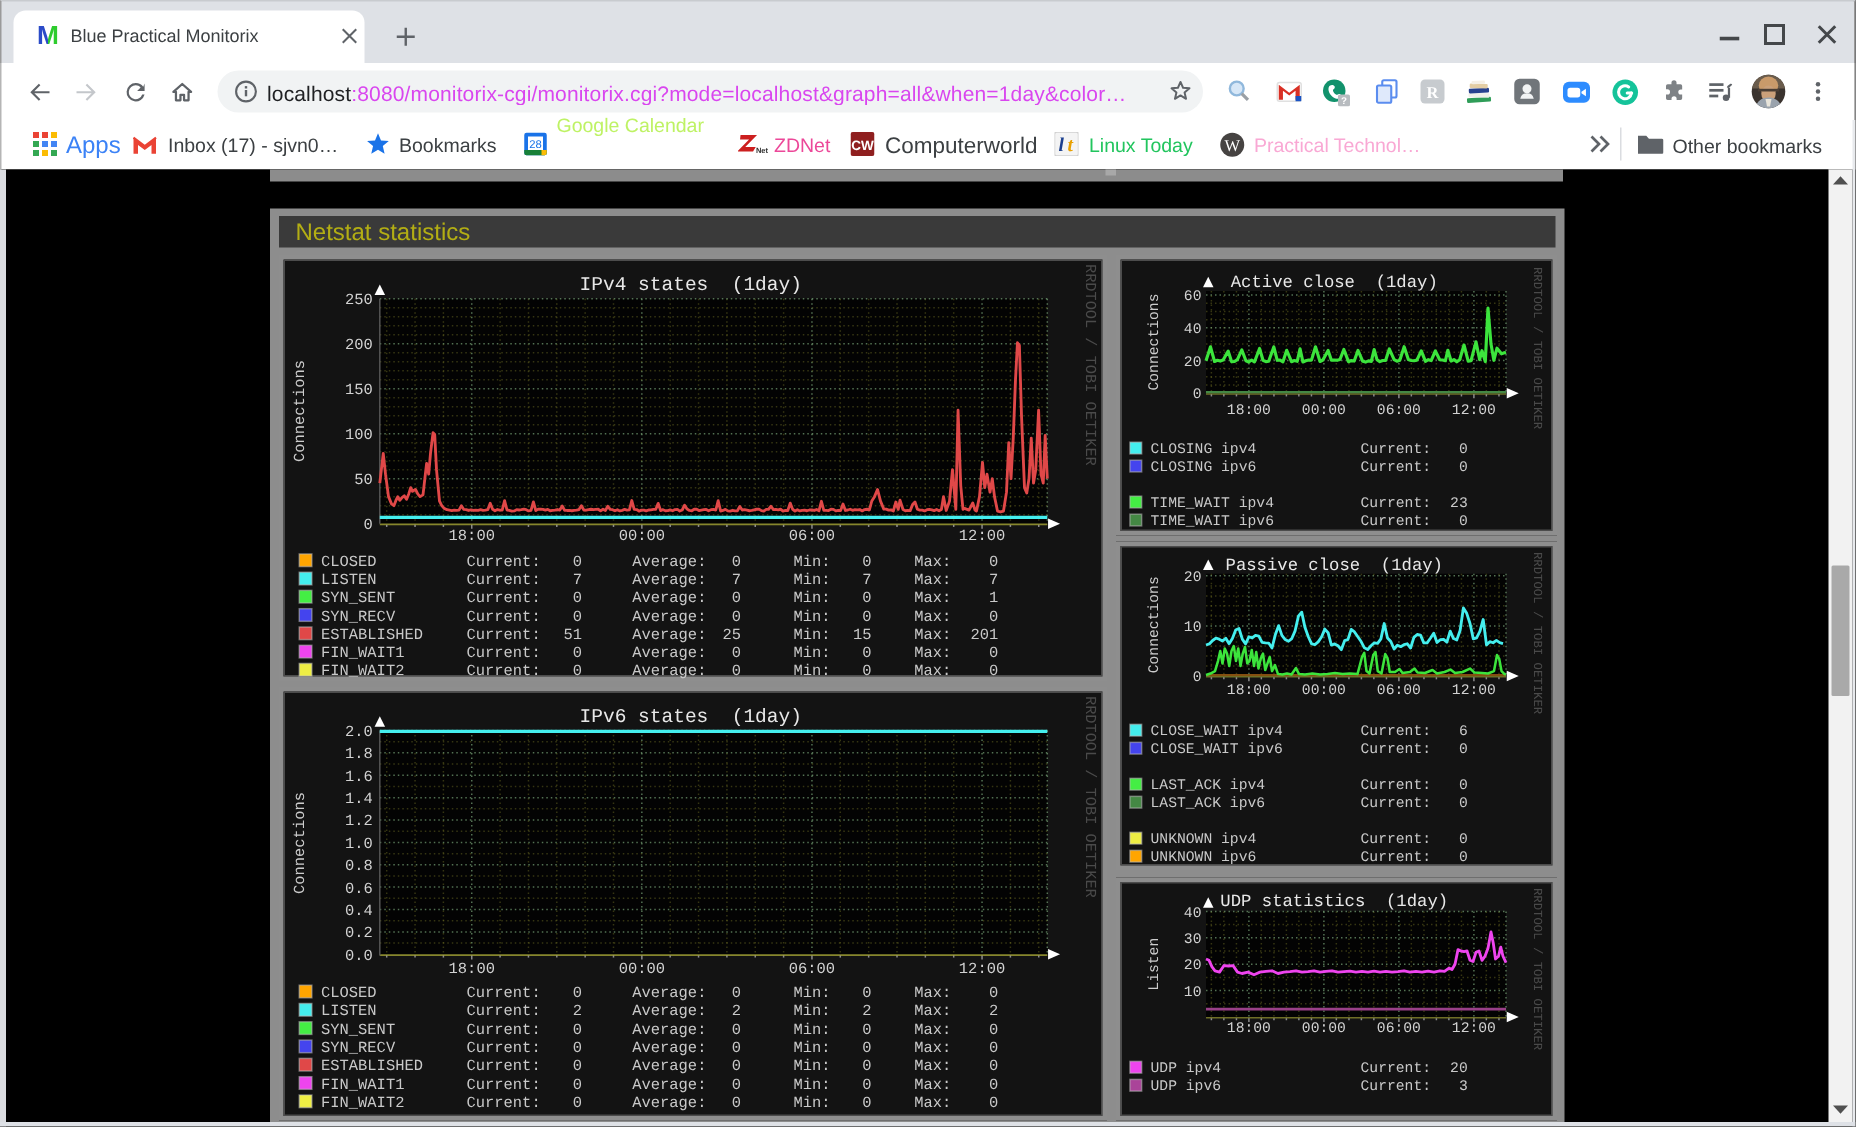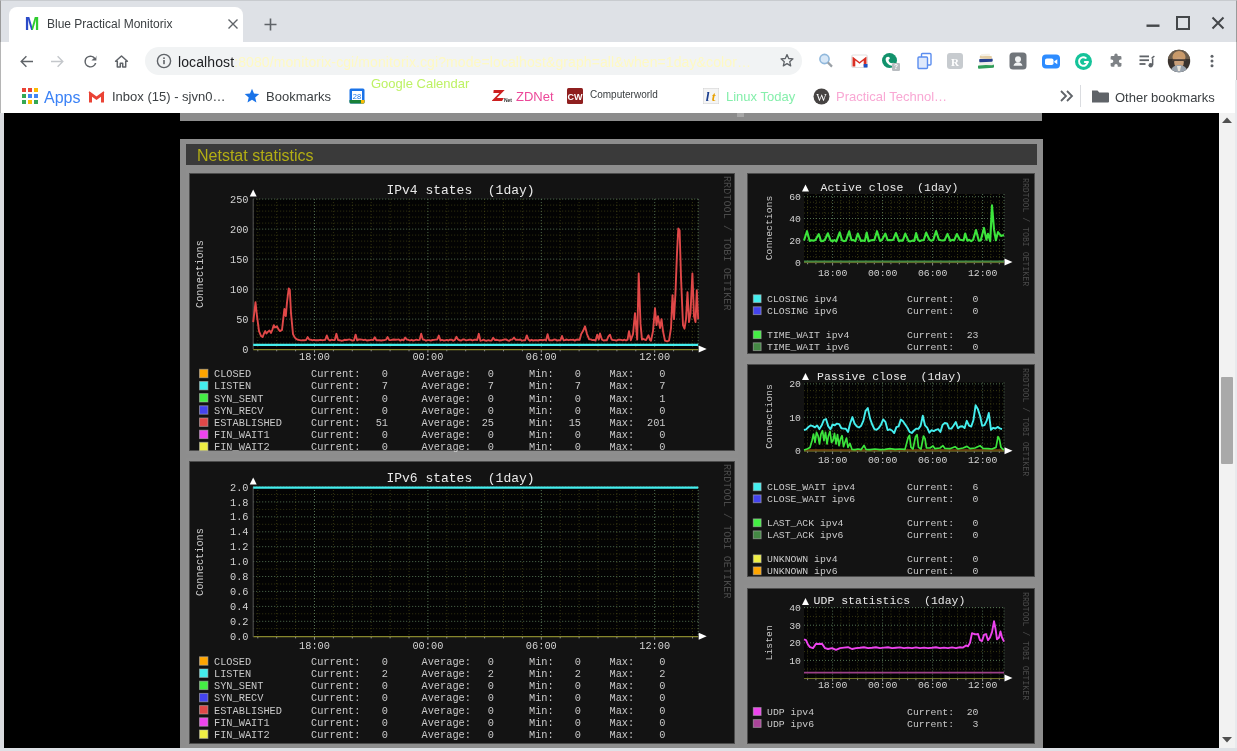--- a/index.html
+++ b/index.html
@@ -32,21 +32,21 @@
   </svg>
 <svg style="position:absolute;left:1174px;top:14px" width="18" height="18" viewBox="0 0 18 18">
     <rect x="3" y="3" width="12" height="12" fill="none" stroke="#44474a" stroke-width="2"></rect>
   </svg>
 <svg style="position:absolute;left:1209px;top:14px" width="18" height="18" viewBox="0 0 18 18">
     <path d="M3.5 3.5l11 11M14.5 3.5l-11 11" stroke="#44474a" stroke-width="2"></path>
   </svg>
 
 <div class="abs" style="left:0;top:42px;width:1237px;height:38px;background:#ffffff;border-left:1px solid #b5b5b5;border-right:1px solid #b5b5b5"></div>
 <div class="abs" style="left:145px;top:47px;width:657px;height:28px;background:#f1f3f4;border-radius:14px"></div>
-<div class="abs" style="left:178px;top:53.5px;font-size:14px;letter-spacing:0.1px;color:#202124;white-space:nowrap;width:582px;overflow:hidden">localhost<span style="color:#fef9c3">:8080/monitorix-cgi/monitorix.cgi?mode=localhost&amp;graph=all&amp;when=1day&amp;color…</span></div>
+<div class="abs" style="left:178px;top:53.5px;font-size:14px;letter-spacing:0.1px;color:#202124;white-space:nowrap;width:582px;overflow:hidden">localhost<span style="color:#d946ef">:8080/monitorix-cgi/monitorix.cgi?mode=localhost&amp;graph=all&amp;when=1day&amp;color…</span></div>
 <svg style="position:absolute;left:19px;top:54px" width="15" height="15" viewBox="0 0 15 15">
     <path d="M14 6.4H3.9l4-4L6.9 1.4 1.2 7.1l5.7 5.7 1-1-4-4H14z" fill="#5f6368" transform="translate(0,0.4)"></path>
   </svg>
 <svg style="position:absolute;left:50px;top:54px" width="15" height="15" viewBox="0 0 15 15">
     <path d="M1 6.4h10.1l-4-4L8.1 1.4l5.7 5.7-5.7 5.7-1-1 4-4H1z" fill="#c4c7cb" transform="translate(0,0.4)"></path>
   </svg>
 <svg style="position:absolute;left:82px;top:53px" width="17" height="17" viewBox="0 0 17 17">
     <path d="M13.5 4.9A6.1 6.1 0 0 0 8.5 2.4a6.1 6.1 0 1 0 5.9 7.6h-1.6a4.6 4.6 0 1 1-4.3-6.1c1.27 0 2.4.53 3.23 1.36L9.4 7.6h5V2.6z" fill="#5f6368"></path>
   </svg>
 <svg style="position:absolute;left:113px;top:53px" width="17" height="17" viewBox="0 0 17 17">
@@ -148,21 +148,21 @@
       <rect x="0" y="12" width="4" height="4" fill="#34a853"></rect>
       <rect x="6" y="12" width="4" height="4" fill="#fbbc04"></rect>
       <rect x="12" y="12" width="4" height="4" fill="#34a853"></rect>
     </g>
   </svg>
 <div style="position:absolute;left:44px;top:89px;font-size:16px;color:#3b82f6;white-space:nowrap">Apps</div>
 <svg style="position:absolute;left:88px;top:88px" width="17" height="16" viewBox="0 0 17 16">
     <path d="M1 14.5V3.8l7.5 5.6L16 3.8v10.7h-3V8.7L8.5 12 4 8.7v5.8z" fill="#ea4335"></path>
     <path d="M1 3.8 8.5 9.4 16 3.8" fill="none" stroke="#ea4335" stroke-width="1.5"></path>
   </svg>
-<div style="position:absolute;left:112px;top:89px;font-size:13px;color:#3c4043;white-space:nowrap">Inbox (15) - sjvn0…</div>
+<div style="position:absolute;left:112px;top:89px;font-size:13px;color:#3c4043;white-space:nowrap">Inbox (17) - sjvn0…</div>
 <svg style="position:absolute;left:243px;top:87px" width="18" height="18" viewBox="0 0 18 18">
     <path d="M9 1.8l2 4.8 5.2.4-4 3.4 1.2 5.1L9 12.8l-4.5 2.7 1.2-5.1-4-3.4 5.3-.4z" fill="#1a73e8"></path>
   </svg>
 <div style="position:absolute;left:266px;top:89px;font-size:13px;color:#3c4043;white-space:nowrap">Bookmarks</div>
 <svg style="position:absolute;left:349px;top:88px" width="16" height="16" viewBox="0 0 16 16">
     <rect x="0.5" y="0.5" width="15" height="15" rx="1.5" fill="#1a73e8"></rect>
     <path d="M0.5 12 h15 v2 a1.5 1.5 0 0 1 -1.5 1.5 h-12 a1.5 1.5 0 0 1 -1.5 -1.5z" fill="#188038"></path>
     <path d="M12 12h3.5v2a1.5 1.5 0 0 1-1.5 1.5H12z" fill="#fbbc04"></path>
     <rect x="3" y="3" width="10" height="9" fill="#ffffff"></rect>
     <text x="8" y="10.8" font-family="Liberation Sans" font-size="7.5px" fill="#1a73e8" text-anchor="middle">28</text>
@@ -170,27 +170,27 @@
 <div style="position:absolute;left:371px;top:76px;font-size:13px;color:#bef264;white-space:nowrap">Google Calendar</div>
 <svg style="position:absolute;left:492px;top:87px" width="20" height="18" viewBox="0 0 20 18">
     <path d="M2 3h11l-7 8h7l-1.5 3H1l7-8H2z" fill="#cc1f1f" transform="skewX(-6)"></path>
     <text x="16" y="15" font-family="Liberation Sans" font-size="5px" font-weight="bold" fill="#333" text-anchor="middle">Net</text>
   </svg>
 <div style="position:absolute;left:516px;top:89px;font-size:13px;color:#ec4899;white-space:nowrap">ZDNet</div>
 <svg style="position:absolute;left:567px;top:88px" width="16" height="16" viewBox="0 0 16 16">
     <rect width="16" height="16" rx="1.5" fill="#8f1f1f"></rect>
     <text x="8" y="12" font-family="Liberation Sans" font-size="9px" font-weight="bold" fill="#fff" text-anchor="middle">CW</text>
   </svg>
-<div style="position:absolute;left:590px;top:89px;font-size:10px;color:#3c4043;white-space:nowrap">Computerworld</div>
+<div style="position:absolute;left:590px;top:89px;font-size:15px;color:#3c4043;white-space:nowrap">Computerworld</div>
 <svg style="position:absolute;left:703px;top:88px" width="16" height="16" viewBox="0 0 16 16">
     <rect width="16" height="16" rx="1.5" fill="#f4f4f4" stroke="#d0d0d0"></rect>
     <text x="4.5" y="12.5" font-family="Liberation Serif" font-size="13px" font-weight="bold" font-style="italic" fill="#1b3f8f" text-anchor="middle">l</text>
     <text x="10.5" y="12.5" font-family="Liberation Serif" font-size="13px" font-weight="bold" font-style="italic" fill="#e8a000" text-anchor="middle">t</text>
   </svg>
-<div style="position:absolute;left:726px;top:89px;font-size:13px;color:#86efac;white-space:nowrap">Linux Today</div>
+<div style="position:absolute;left:726px;top:89px;font-size:13px;color:#22c55e;white-space:nowrap">Linux Today</div>
 <svg style="position:absolute;left:813px;top:88px" width="17" height="17" viewBox="0 0 17 17">
     <circle cx="8.5" cy="8.5" r="8" fill="#464342"></circle>
     <text x="8.5" y="12.5" font-family="Liberation Serif" font-size="11px" fill="#fff" text-anchor="middle">W</text>
   </svg>
 <div style="position:absolute;left:836px;top:89px;font-size:13px;color:#f9a8d4;white-space:nowrap">Practical Technol…</div>
 <svg style="position:absolute;left:1058px;top:88px" width="18" height="16" viewBox="0 0 18 16">
     <path d="M3 3l5 5-5 5M9 3l5 5-5 5" fill="none" stroke="#5f6368" stroke-width="1.8"></path>
   </svg>
 <div style="position:absolute;left:1080px;top:85px;width:1px;height:22px;background:#dadce0"></div>
 <svg style="position:absolute;left:1091px;top:88px" width="18" height="15" viewBox="0 0 18 15">

